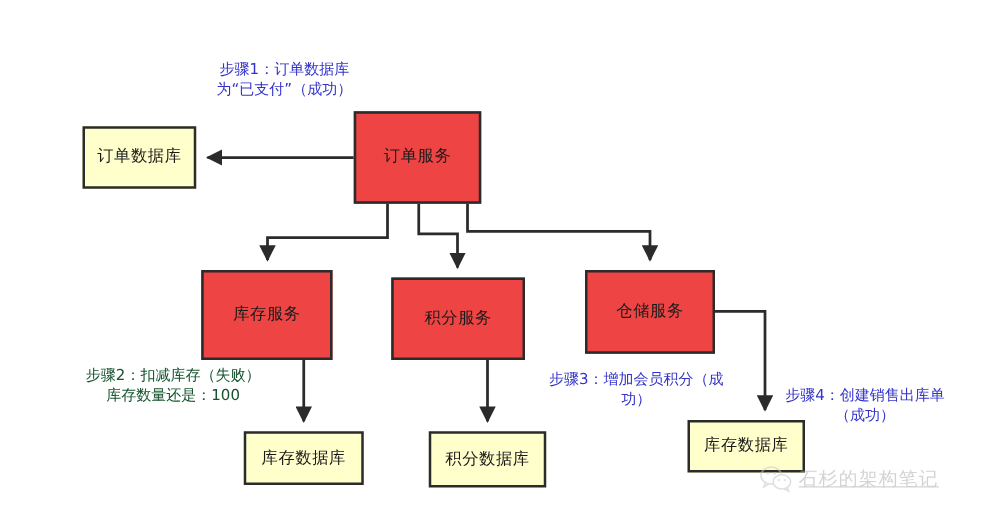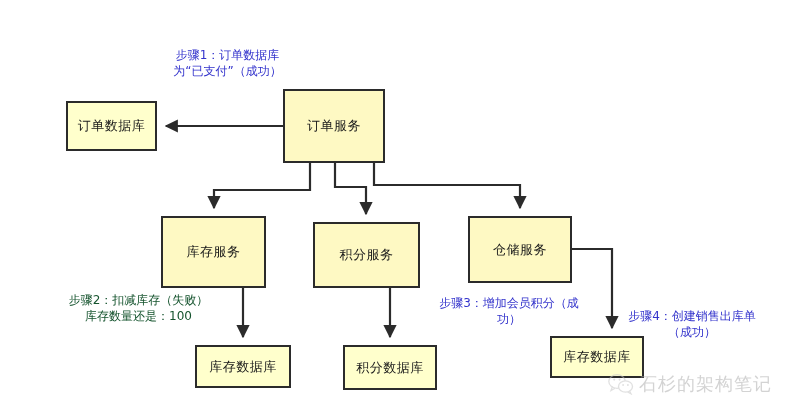--- a/index.html
+++ b/index.html
@@ -28,21 +28,21 @@
     display: flex;
     align-items: center;
     justify-content: center;
     font-size: 13px;
     color: #1a1a1a;
     letter-spacing: 0.5px;
     line-height: 1.2;
     text-align: center;
     z-index: 2;
   }
-  .node.service { background: #fef9c3; }
+  .node.service { background: #ef4444; }
   .node.db      { background: #ffffcc; }
 
   .note {
     position: absolute;
     font-size: 12px;
     line-height: 1.35;
     text-align: center;
     white-space: pre-line;
     z-index: 3;
   }
@@ -51,23 +51,24 @@
 
   .watermark {
     position: absolute;
     display: flex;
     align-items: center;
     gap: 5px;
     z-index: 4;
     opacity: 0.55;
   }
   .watermark .wm-text {
-    font-size: 18px;
+    font-size: 15px;
     color: #b0b0b0;
     letter-spacing: 1px;
+    text-decoration: underline;
   }
   .wechat-icon { display: block; }
 </style>
 </head>
 <body>
 
 <div id="canvas">
 
   <svg id="edges" viewBox="0 0 801 419" xmlns="http://www.w3.org/2000/svg">
     <defs>

